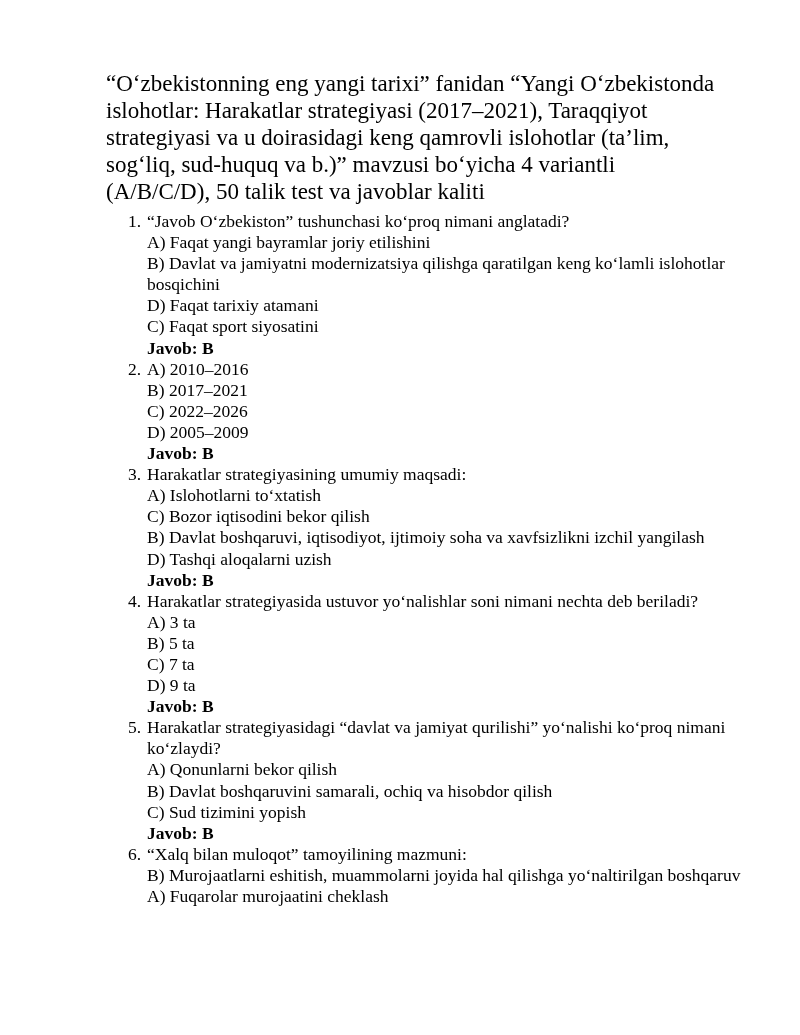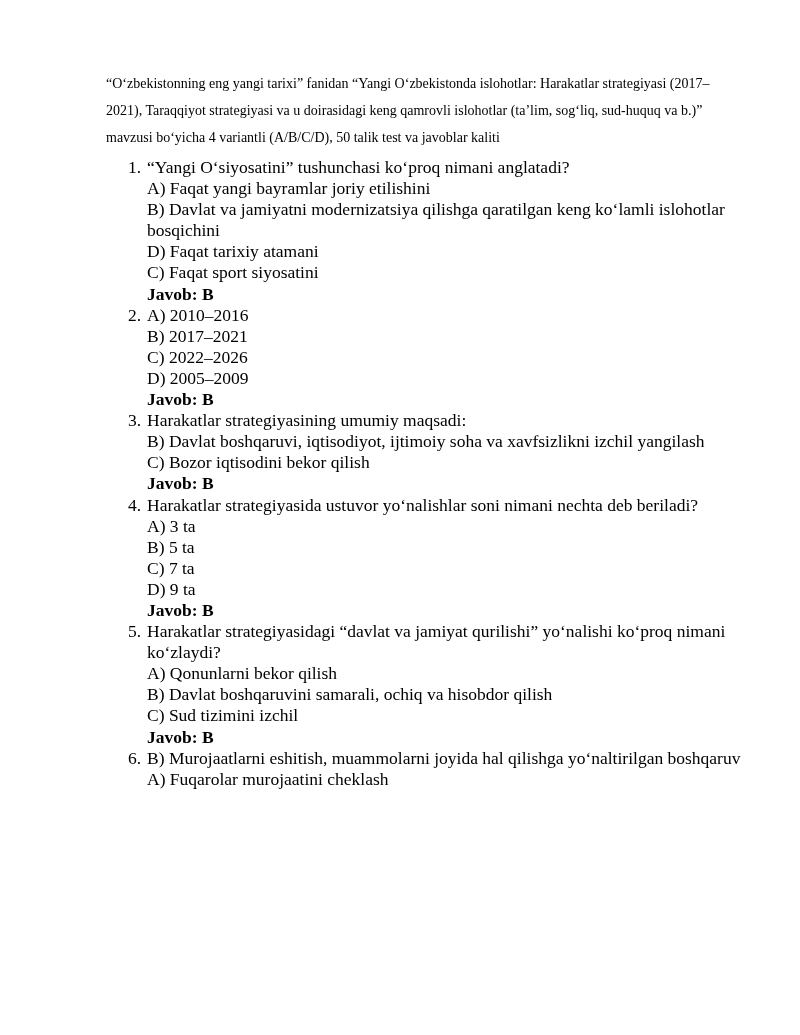--- a/index.html
+++ b/index.html
@@ -10,21 +10,21 @@
     background: #ffffff;
     color: #000000;
     font-family: "Liberation Serif", "DejaVu Serif", serif;
     padding: 70px 0 0 106px;
     overflow: hidden;
     position: relative;
   }
   .doc-header {
     margin: 0;
     width: 616px;
-    font-size: 14px;
+    font-size: 23px;
     line-height: 27px;
     font-weight: normal;
   }
   .qlist {
     list-style: none;
     margin: 6px 0 0 0;
     padding: 0;
   }
   .q {
     position: relative;
@@ -46,21 +46,21 @@
   }
 </style>
 </head>
 <body>
 
 <div class="page">
   <p class="doc-header">“O‘zbekistonning eng yangi tarixi” fanidan “Yangi O‘zbekistonda islohotlar: Harakatlar strategiyasi (2017–2021), Taraqqiyot strategiyasi va u doirasidagi keng qamrovli islohotlar (ta’lim, sog‘liq, sud-huquq va b.)” mavzusi bo‘yicha 4 variantli (A/B/C/D), 50 talik test va javoblar kaliti</p>
   <ol class="qlist" id="qlist">
   <li class="q">
     <span class="q-num">1.</span>
-    <div class="q-text">“Yangi O‘siyosatini” tushunchasi ko‘proq nimani anglatadi?</div>
+    <div class="q-text">“Javob O‘zbekiston” tushunchasi ko‘proq nimani anglatadi?</div>
     <div class="q-options">
           <div class="option-line">A) Faqat yangi bayramlar joriy etilishini</div>
           <div class="option-line">B) Davlat va jamiyatni modernizatsiya qilishga qaratilgan keng ko‘lamli islohotlar bosqichini</div>
           <div class="option-line">D) Faqat tarixiy atamani</div>
           <div class="option-line">C) Faqat sport siyosatini</div>
           <div class="answer-line">Javob: B</div>
         </div>
   </li>
 
   <li class="q">
@@ -71,22 +71,24 @@
           <div class="option-line">C) 2022–2026</div>
           <div class="option-line">D) 2005–2009</div>
           <div class="answer-line">Javob: B</div>
         </div>
   </li>
 
   <li class="q">
     <span class="q-num">3.</span>
     <div class="q-text">Harakatlar strategiyasining umumiy maqsadi:</div>
     <div class="q-options">
+          <div class="option-line">A) Islohotlarni to‘xtatish</div>
+          <div class="option-line">C) Bozor iqtisodini bekor qilish</div>
           <div class="option-line">B) Davlat boshqaruvi, iqtisodiyot, ijtimoiy soha va xavfsizlikni izchil yangilash</div>
-          <div class="option-line">C) Bozor iqtisodini bekor qilish</div>
+          <div class="option-line">D) Tashqi aloqalarni uzish</div>
           <div class="answer-line">Javob: B</div>
         </div>
   </li>
 
   <li class="q">
     <span class="q-num">4.</span>
     <div class="q-text">Harakatlar strategiyasida ustuvor yo‘nalishlar soni nimani nechta deb beriladi?</div>
     <div class="q-options">
           <div class="option-line">A) 3 ta</div>
           <div class="option-line">B) 5 ta</div>
@@ -95,26 +97,27 @@
           <div class="answer-line">Javob: B</div>
         </div>
   </li>
 
   <li class="q">
     <span class="q-num">5.</span>
     <div class="q-text">Harakatlar strategiyasidagi “davlat va jamiyat qurilishi” yo‘nalishi ko‘proq nimani ko‘zlaydi?</div>
     <div class="q-options">
           <div class="option-line">A) Qonunlarni bekor qilish</div>
           <div class="option-line">B) Davlat boshqaruvini samarali, ochiq va hisobdor qilish</div>
-          <div class="option-line">C) Sud tizimini izchil</div>
+          <div class="option-line">C) Sud tizimini yopish</div>
           <div class="answer-line">Javob: B</div>
         </div>
   </li>
 
   <li class="q">
     <span class="q-num">6.</span>
+    <div class="q-text">“Xalq bilan muloqot” tamoyilining mazmuni:</div>
     <div class="q-options">
           <div class="option-line">B) Murojaatlarni eshitish, muammolarni joyida hal qilishga yo‘naltirilgan boshqaruv</div>
           <div class="option-line">A) Fuqarolar murojaatini cheklash</div>
         </div>
   </li>
 </ol>
 </div>
 
 </body></html>

